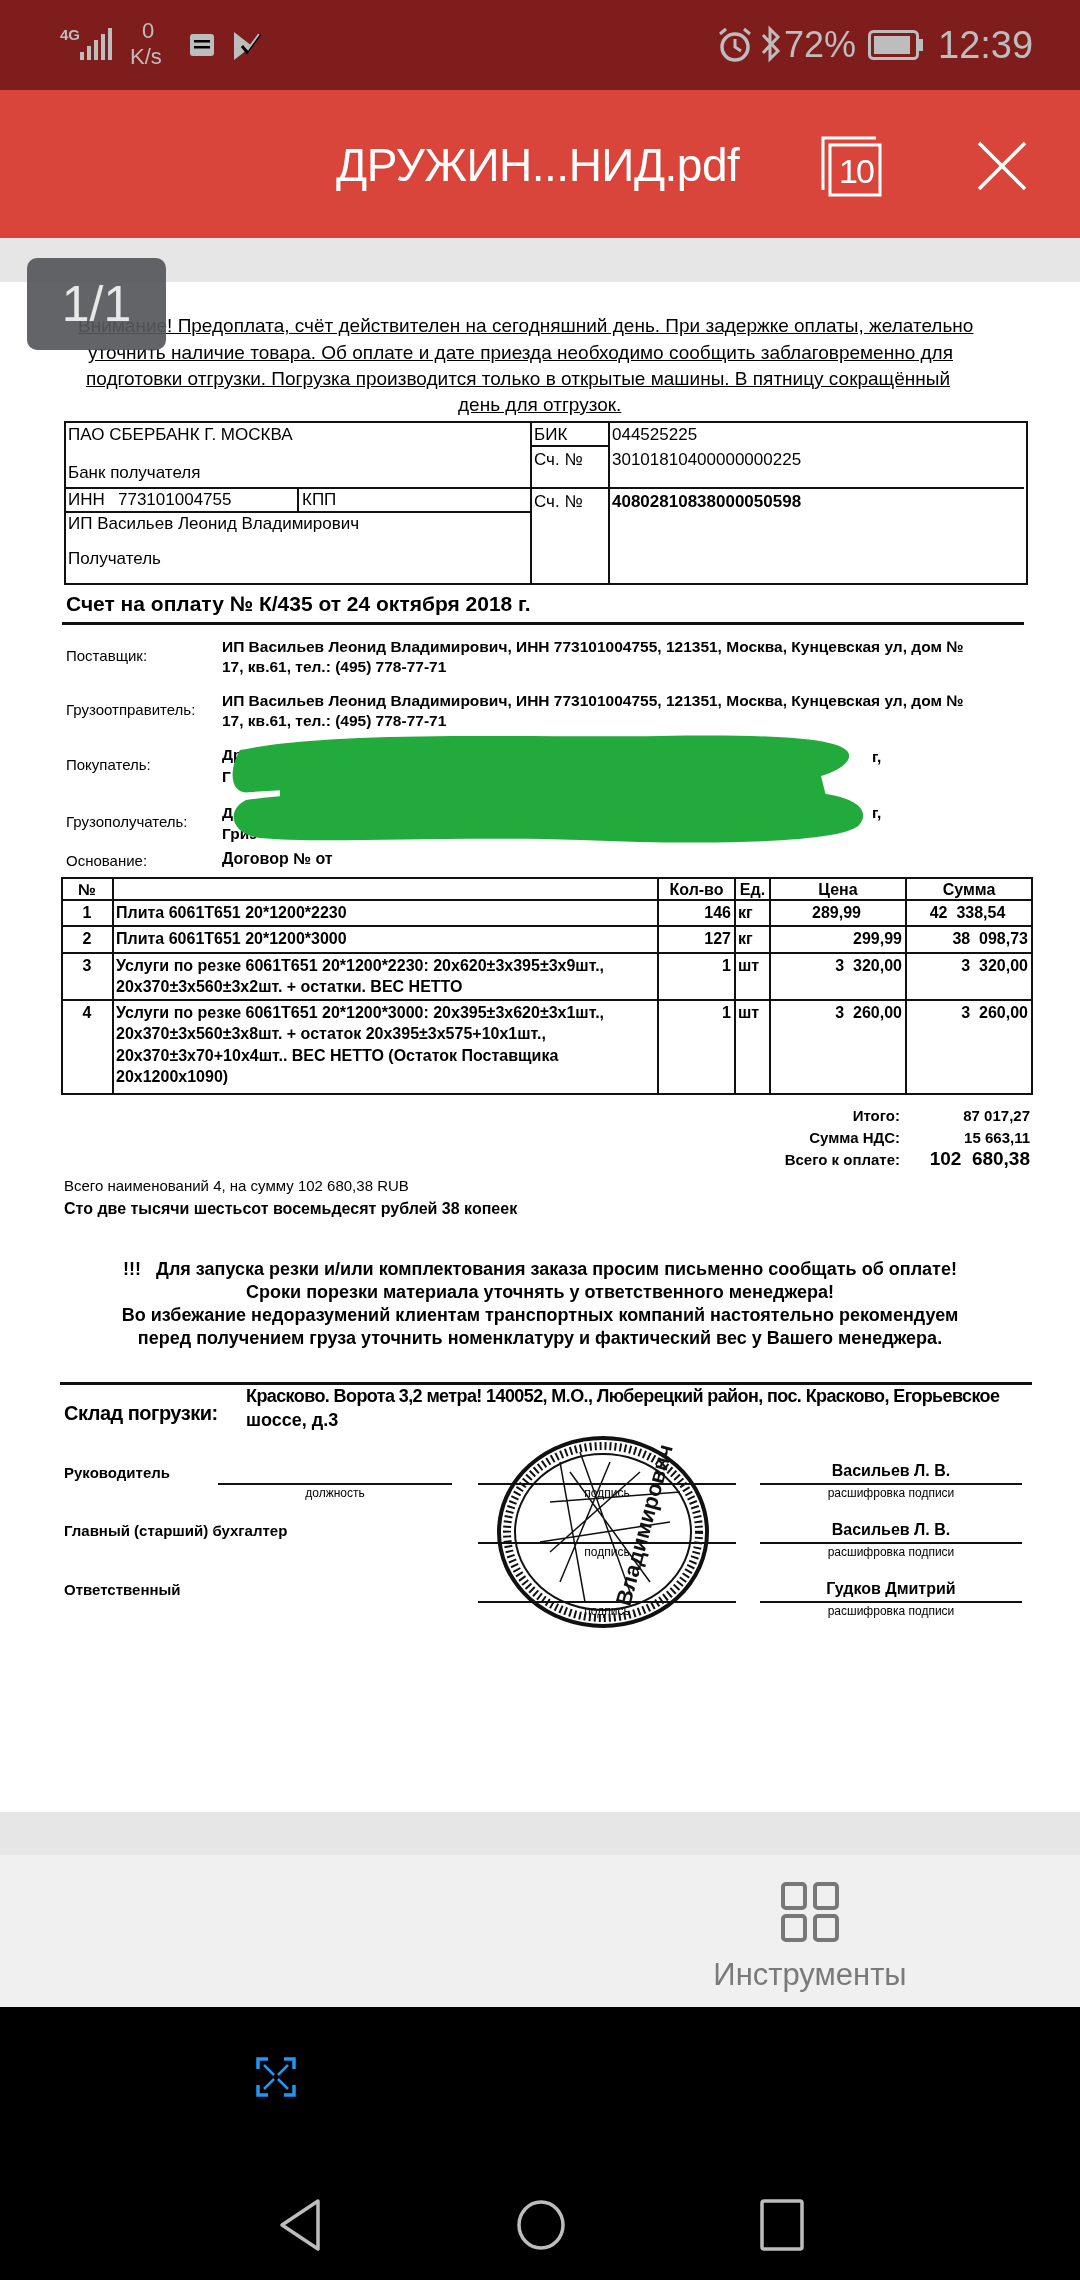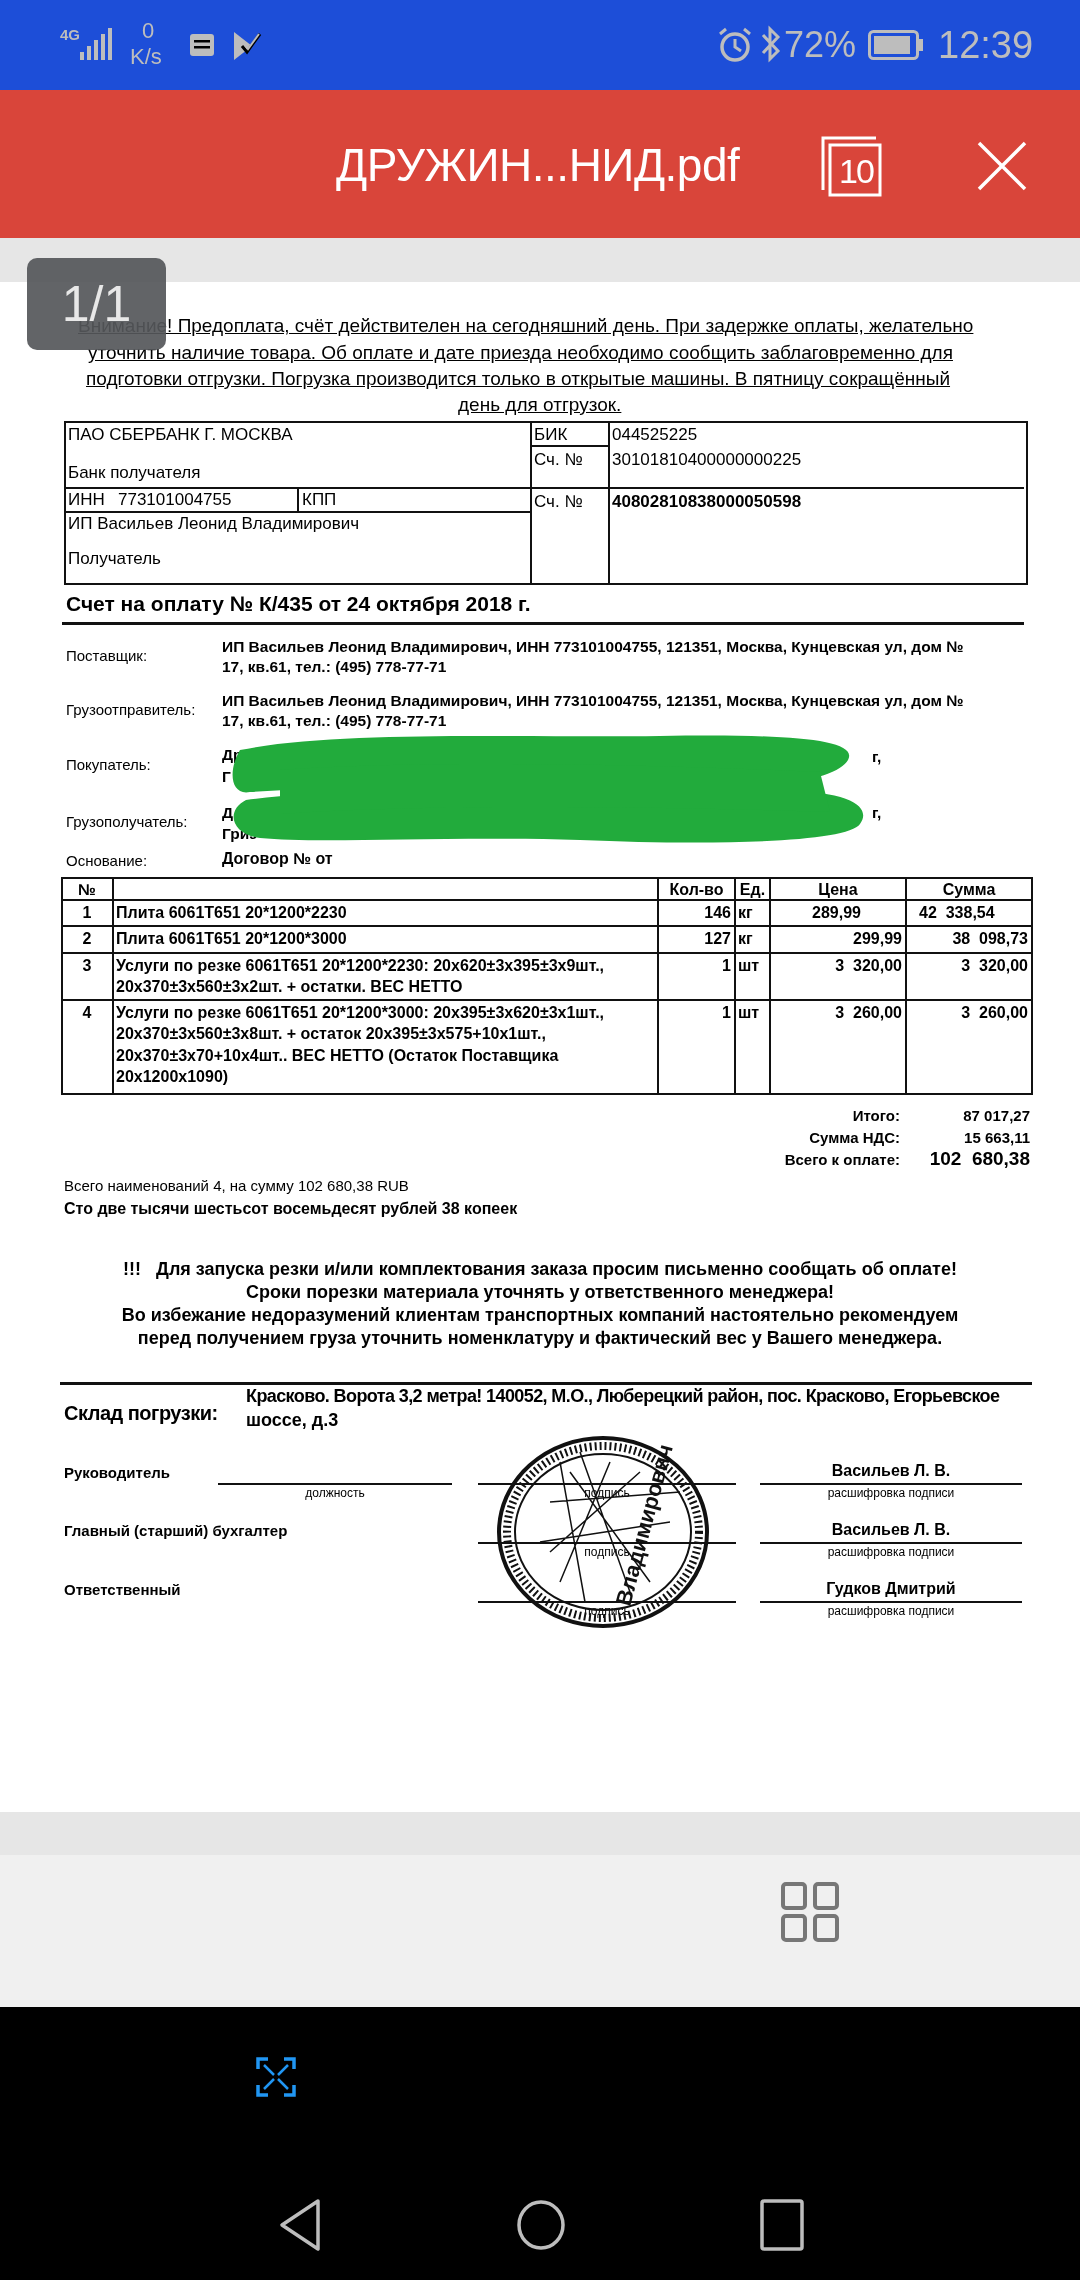--- a/index.html
+++ b/index.html
@@ -1,19 +1,19 @@
 <!DOCTYPE html>
 <html><head>
 <meta charset="utf-8">
 <style>
   html,body{margin:0;padding:0;}
   body{width:1080px;height:2280px;position:relative;overflow:hidden;background:#e6e6e6;font-family:"Liberation Sans",sans-serif;}
   .abs{position:absolute;}
   
-  #statusbar{left:0;top:0;width:1080px;height:90px;background:#1d4ed8;color:#bdbdbd;text-decoration:underline;}
+  #statusbar{left:0;top:0;width:1080px;height:90px;background:#7f1d1d;color:#bdbdbd;text-decoration:underline;}
   .sb-txt{position:absolute;font-family:"Liberation Sans",sans-serif;color:#bdbdbd;}
   
   #header{left:0;top:90px;width:1080px;height:148px;background:#d9453a;}
   #title{position:absolute;left:336px;top:48px;font-size:46px;color:#fff;letter-spacing:-0.5px;}
   
   #page{left:0;top:282px;width:1080px;height:1530px;background:#fff;}
   .doc{position:absolute;color:#000;font-family:"Liberation Sans",sans-serif;}
   .b{font-weight:bold;}
   .n{font-family:"Liberation Sans Narrow","Liberation Sans",sans-serif;}
   .ul{text-decoration:underline;}
@@ -154,21 +154,21 @@
   <div class="cell" style="left:736px;top:597px;width:33px;text-align:center;">Ед.</div>
   <div class="cell" style="left:771px;top:597px;width:134px;text-align:center;">Цена</div>
   <div class="cell" style="left:907px;top:597px;width:124px;text-align:center;">Сумма</div>
 
   <div>
     <div class="cell" style="left:62px;top:620px;width:50px;text-align:center;">1</div>
     <div class="cell" style="left:116px;top:620px;">Плита 6061Т651 20*1200*2230</div>
     <div class="cell" style="left:659px;top:620px;width:72px;text-align:right;">146</div>
     <div class="cell" style="left:738px;top:620px;">кг</div>
     <div class="cell" style="left:771px;top:620px;width:131px;text-align:center;white-space:pre;">289,99</div>
-    <div class="cell" style="left:907px;top:620px;width:121px;text-align:left;white-space:pre;padding-left:12px;">42  338,54</div>
+    <div class="cell" style="left:907px;top:620px;width:121px;text-align:center;white-space:pre;">42  338,54</div>
   </div>
 
   <div>
     <div class="cell" style="left:62px;top:646px;width:50px;text-align:center;">2</div>
     <div class="cell" style="left:116px;top:646px;">Плита 6061Т651 20*1200*3000</div>
     <div class="cell" style="left:659px;top:646px;width:72px;text-align:right;">127</div>
     <div class="cell" style="left:738px;top:646px;">кг</div>
     <div class="cell" style="left:771px;top:646px;width:131px;text-align:right;white-space:pre;">299,99</div>
     <div class="cell" style="left:907px;top:646px;width:121px;text-align:right;white-space:pre;">38  098,73</div>
   </div>
@@ -250,20 +250,21 @@
 <div id="pagebadge" class="abs">1/1</div>
 
 <div id="toolbar" class="abs">
   <div class="abs" style="left:640px;top:0;width:340px;height:152px;">
     <svg class="abs" style="left:141px;top:27px" width="58" height="60" viewBox="0 0 58 60">
       <rect x="2" y="2" width="22" height="24" rx="3" stroke="#777" stroke-width="4" fill="none"></rect>
       <rect x="34" y="2" width="22" height="24" rx="3" stroke="#777" stroke-width="4" fill="none"></rect>
       <rect x="2" y="34" width="22" height="24" rx="3" stroke="#777" stroke-width="4" fill="none"></rect>
       <rect x="34" y="34" width="22" height="24" rx="3" stroke="#777" stroke-width="4" fill="none"></rect>
     </svg>
+    <span class="tb-label" style="left:0;top:102px;width:340px;">Инструменты</span>
   </div>
 </div>
 
 <div id="blackbar" class="abs">
   <div id="fullscreen">
     <svg width="40" height="40" viewBox="0 0 40 40">
       <path d="M2 12 V2 H12 M28 2 H38 V12 M38 28 V38 H28 M12 38 H2 V28" stroke="#2196f3" stroke-width="3.5" fill="none"></path>
       <path d="M8 8 L18 18 M32 8 L22 18 M8 32 L18 22 M32 32 L22 22" stroke="#2196f3" stroke-width="2.5"></path>
     </svg>
   </div>

